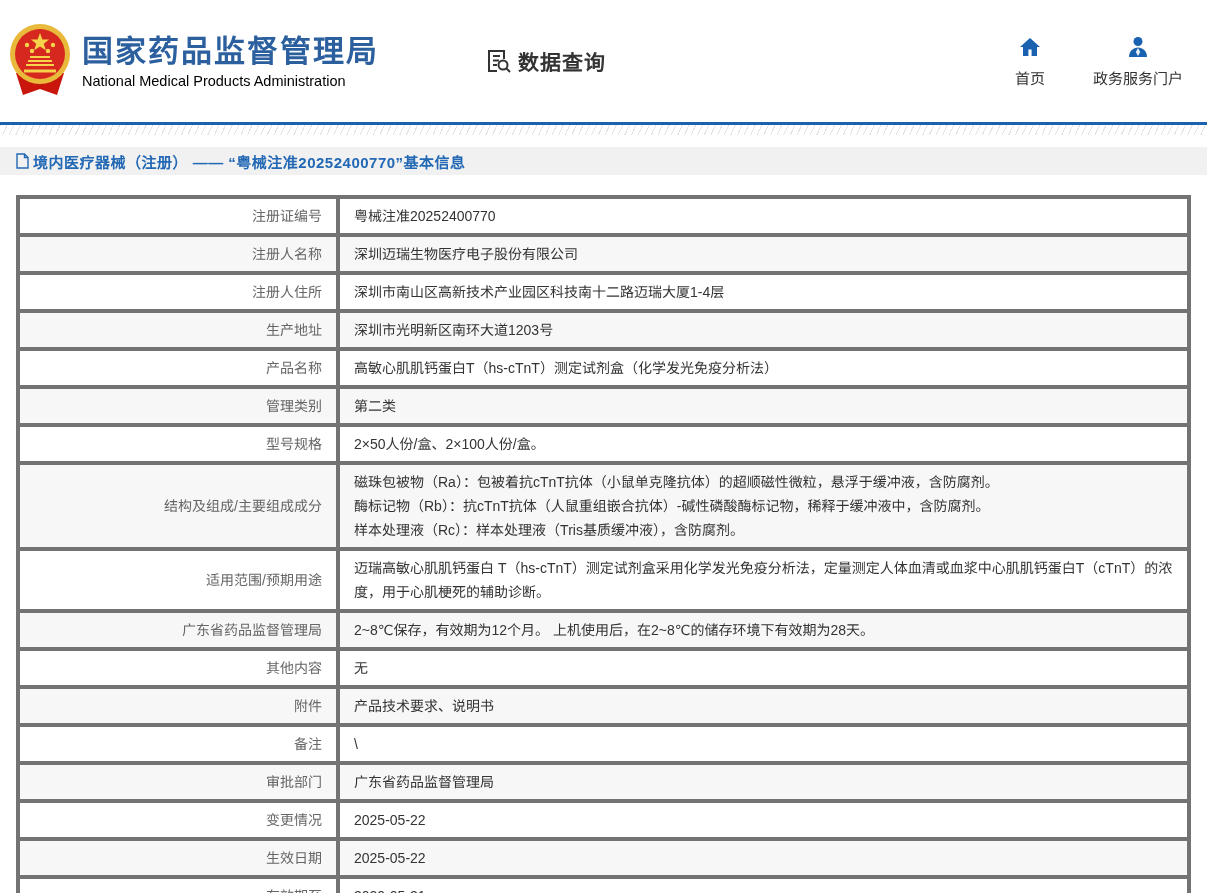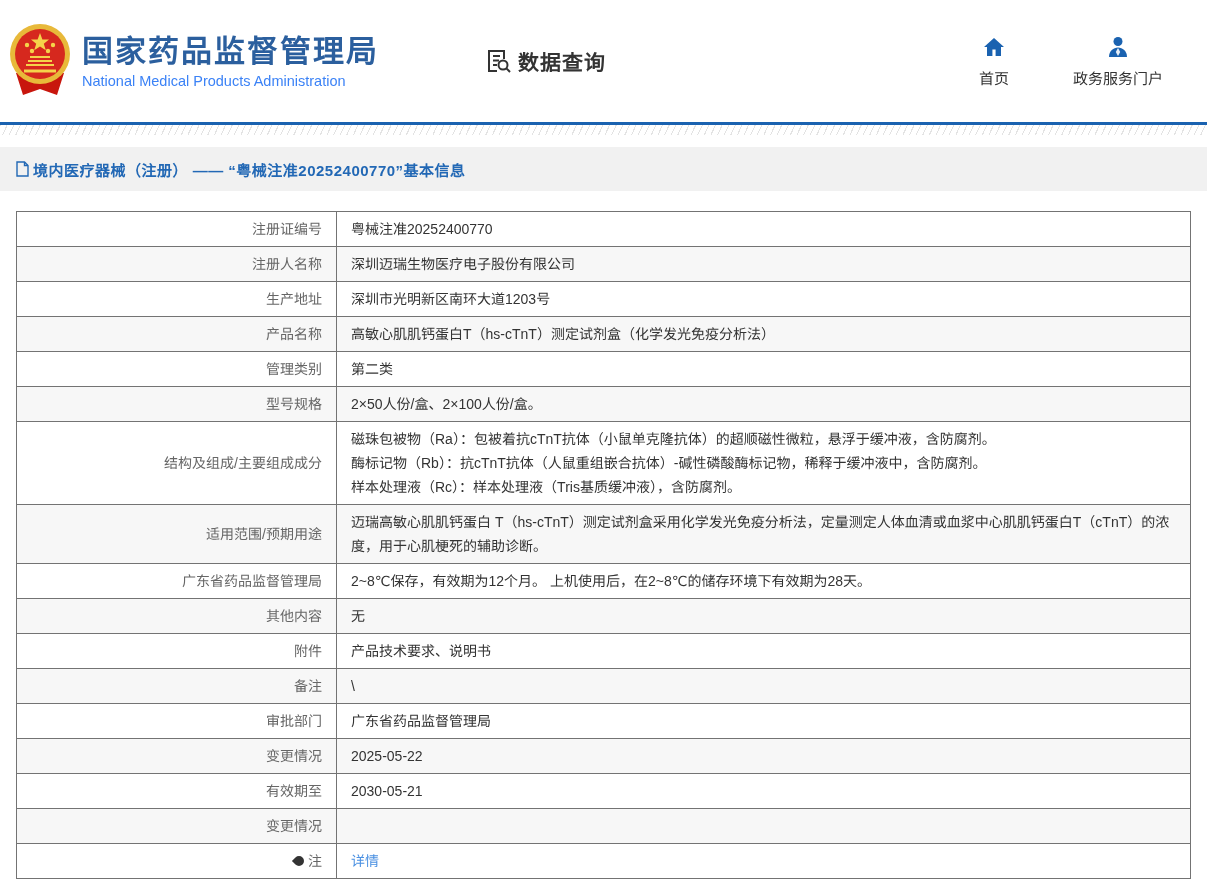--- a/index.html
+++ b/index.html
@@ -5,44 +5,44 @@
   * { margin:0; padding:0; box-sizing:border-box; }
   html,body { background:#fff; font-family:"Liberation Sans","DejaVu Sans",sans-serif; color:#333; }
   body { width:1207px; min-height:893px; overflow-x:hidden; }
 
   
   .site-header { display:flex; align-items:center; height:122px; padding:0 0 0 8px; background:#fff; }
   .brand { display:flex; align-items:center; }
   .emblem { width:64px; height:76px; display:inline-block; flex:0 0 auto; }
   .brand-text { margin-left:10px; }
   .brand-cn { font-size:31px; font-weight:bold; color:#2b5f9e; letter-spacing:2px; line-height:36px; }
-  .brand-en { font-size:14.5px; color:#3b82f6; margin-top:3px; }
+  .brand-en { font-size:14.5px; color:#000000; margin-top:3px; }
 
   .section-tag { display:flex; align-items:center; margin-left:105px; }
   .dq-icon { width:28px; height:28px; display:inline-block; }
   .dq-label { font-size:21px; font-weight:bold; color:#333; margin-left:6px; letter-spacing:1px; }
 
-  .header-nav { margin-left:auto; display:flex; align-items:flex-start; gap:64px; padding-right:44px; }
+  .header-nav { margin-left:auto; display:flex; align-items:flex-start; gap:48px; padding-right:24px; }
   .nav-item { display:flex; flex-direction:column; align-items:center; text-decoration:none; cursor:pointer; }
   .nav-item .nav-ic { width:24px; height:24px; }
   .nav-item .nav-lb { font-size:15px; color:#333; margin-top:8px; white-space:nowrap; }
 
   .blue-line { height:3px; background:#1a62b0; }
   .hatch-band { height:10px;
     background:repeating-linear-gradient(115deg,#e3e3e3 0,#e3e3e3 1px,transparent 1px,transparent 6px); }
 
   
-  .breadcrumb-bar { margin-top:12px; height:44px; background:#f1f1f1; display:flex; align-items:center; padding-left:16px; }
+  .breadcrumb-bar { margin-top:12px; height:28px; background:#f1f1f1; display:flex; align-items:center; padding-left:16px; }
   .bc-icon { width:13px; height:16px; display:inline-block; margin-right:4px; flex:0 0 auto; }
   .bc-text { font-size:15px; font-weight:bold; color:#2268b5; letter-spacing:0.5px; }
 
   
   .table-wrap { margin:20px 16px 5px 16px; }
   table.info { width:100%; border-collapse:collapse; table-layout:fixed; }
-  table.info td { border:1px solid #737373; font-size:14px; padding:5px 14px; vertical-align:middle; line-height:24px; }
+  table.info td { border:4px solid #737373; font-size:14px; padding:5px 14px; vertical-align:middle; line-height:24px; }
   table.info tr:nth-child(even) td { background:#f7f7f7; }
   td.label-cell { width:320px; text-align:right; color:#666; }
   td.value-cell { color:#333; word-break:break-all; }
   td.value-cell a { color:#4a90e2; text-decoration:none; cursor:pointer; }
   .note-icon { display:inline-block; width:10px; height:10px; background:#333; border-radius:50% 50% 50% 0;
     transform:rotate(45deg); margin-right:4px; position:relative; top:0px; }
 </style>
 </head>
 <body>
 
@@ -120,20 +120,24 @@
     <tbody>
         <tr>
           <td class="label-cell"><span>注册证编号</span></td>
           <td class="value-cell">粤械注准20252400770</td>
         </tr>
         <tr>
           <td class="label-cell"><span>注册人名称</span></td>
           <td class="value-cell">深圳迈瑞生物医疗电子股份有限公司</td>
         </tr>
         <tr>
+          <td class="label-cell"><span>注册人住所</span></td>
+          <td class="value-cell">深圳市南山区高新技术产业园区科技南十二路迈瑞大厦1-4层</td>
+        </tr>
+        <tr>
           <td class="label-cell"><span>生产地址</span></td>
           <td class="value-cell">深圳市光明新区南环大道1203号</td>
         </tr>
         <tr>
           <td class="label-cell"><span>产品名称</span></td>
           <td class="value-cell">高敏心肌肌钙蛋白T（hs-cTnT）测定试剂盒（化学发光免疫分析法）</td>
         </tr>
         <tr>
           <td class="label-cell"><span>管理类别</span></td>
           <td class="value-cell">第二类</td>
@@ -172,20 +176,24 @@
         </tr>
         <tr>
           <td class="label-cell"><span>审批部门</span></td>
           <td class="value-cell">广东省药品监督管理局</td>
         </tr>
         <tr>
           <td class="label-cell"><span>变更情况</span></td>
           <td class="value-cell">2025-05-22</td>
         </tr>
         <tr>
+          <td class="label-cell"><span>生效日期</span></td>
+          <td class="value-cell">2025-05-22</td>
+        </tr>
+        <tr>
           <td class="label-cell"><span>有效期至</span></td>
           <td class="value-cell">2030-05-21</td>
         </tr>
         <tr>
           <td class="label-cell"><span>变更情况</span></td>
           <td class="value-cell"></td>
         </tr>
         <tr>
           <td class="label-cell"><span class="note-icon"></span><span>注</span></td>
           <td class="value-cell"><a href="#">详情</a></td>

